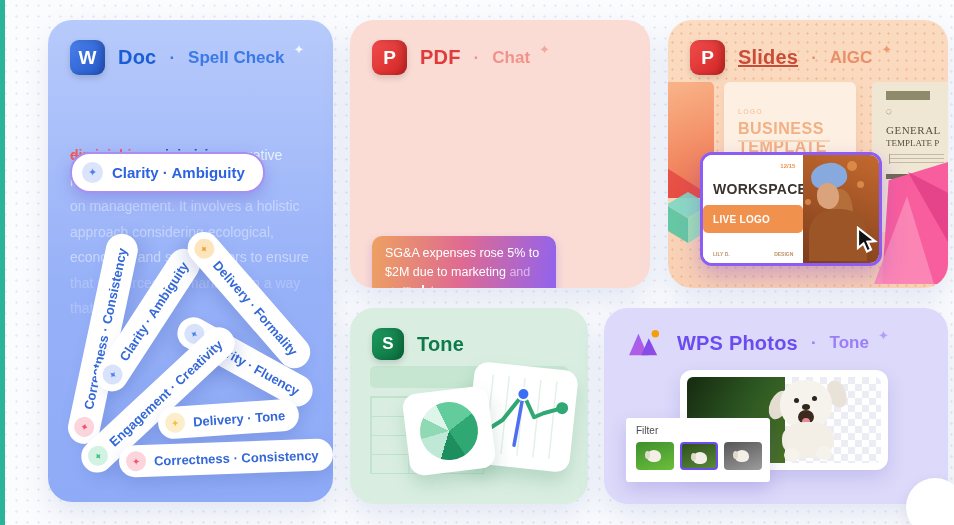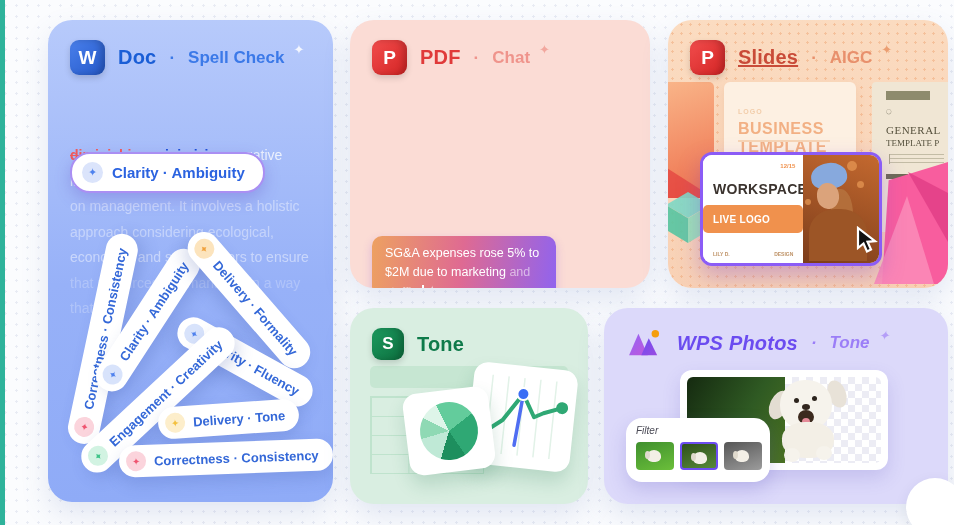--- a/index.html
+++ b/index.html
@@ -109,40 +109,40 @@
     background-size:37.4px 19px;}
   .piecard{position:absolute;left:56px;top:82px;width:86px;height:82px;background:#fff;border-radius:14px;transform:rotate(-7deg);
     box-shadow:0 10px 18px rgba(30,110,70,.18);display:flex;align-items:center;justify-content:center;z-index:2;}
   .pie{width:58px;height:58px;border-radius:50%;
     background:conic-gradient(from -20deg,#63cc9c 0 22%,#2fa874 22% 48%,#1d8f5e 48% 62%,#bfe9d6 62% 78%,#8fd9b4 78% 90%,#def5e9 90% 100%);}
   .linecard{position:absolute;left:120px;top:58px;width:104px;height:102px;background:#fff;border-radius:14px;transform:rotate(6deg);
     box-shadow:0 10px 18px rgba(30,110,70,.18);z-index:1;}
   .linecard svg{position:absolute;left:7px;top:8px;}
 
   
-  #photos{left:604px;top:308px;width:344px;height:196px;background:#dcd9fa;font-style:italic;}
+  #photos{left:604px;top:308px;width:344px;height:196px;background:#dcd9fa;}
   #photos .ttl{color:#6b4cf0;} #photos .sub{color:#9b7ef7;} #photos .spk{color:#b49ef8;}
   .panel{position:absolute;left:76px;top:62px;width:208px;height:100px;background:#fff;border-radius:12px;box-shadow:0 8px 18px rgba(90,80,190,.18);}
   .photo{position:absolute;left:7px;top:7px;width:98px;height:86px;border-radius:6px 0 0 6px;
     background:linear-gradient(120deg,#152a10,#2f5a23 55%,#4a7122);}
   .checker{position:absolute;left:105px;top:7px;width:96px;height:86px;border-radius:0 6px 6px 0;
     background:repeating-conic-gradient(#ececf4 0 25%,#ffffff 0 50%);background-size:14px 14px;}
   .dog{position:absolute;left:88px;top:8px;width:84px;height:86px;z-index:3;}
   .dog .earL{position:absolute;left:2px;top:12px;width:18px;height:30px;background:#e3ddd2;border-radius:50%;transform:rotate(24deg);}
   .dog .earR{position:absolute;right:6px;top:2px;width:18px;height:28px;background:#e8e2d8;border-radius:50%;transform:rotate(-20deg);}
   .dog .head{position:absolute;left:12px;top:2px;width:52px;height:50px;background:#f6f3ec;border-radius:48%;}
   .dog .eL{position:absolute;left:26px;top:20px;width:5px;height:5px;background:#2c241d;border-radius:50%;}
   .dog .eR{position:absolute;left:44px;top:18px;width:5px;height:5px;background:#2c241d;border-radius:50%;}
   .dog .nose{position:absolute;left:34px;top:26px;width:8px;height:6px;background:#31261e;border-radius:50%;}
   .dog .mouth{position:absolute;left:30px;top:32px;width:16px;height:14px;background:#3c2a1e;border-radius:50%;}
   .dog .tongue{position:absolute;left:34px;top:40px;width:8px;height:8px;background:#e48a98;border-radius:50%;}
   .dog .chest{position:absolute;left:14px;top:44px;width:52px;height:36px;background:#f3efe6;border-radius:45%;}
   .dog .pawL{position:absolute;left:16px;top:70px;width:16px;height:14px;background:#f6f3ec;border-radius:50%;}
   .dog .pawR{position:absolute;left:48px;top:68px;width:16px;height:14px;background:#f6f3ec;border-radius:50%;}
-  .fpanel{position:absolute;left:22px;top:110px;width:144px;height:64px;background:#fff;border-radius:16px;box-shadow:0 8px 18px rgba(90,80,190,.22);z-index:5;}
+  .fpanel{position:absolute;left:22px;top:110px;width:144px;height:64px;background:#fff;border-radius:3px;box-shadow:0 8px 18px rgba(90,80,190,.22);z-index:5;}
   .fpanel .flbl{position:absolute;left:10px;top:7px;font-size:10px;color:#4a4a55;}
   .thumbs{position:absolute;left:10px;top:24px;display:flex;gap:6px;}
   .thumb{width:38px;height:28px;border-radius:4px;position:relative;overflow:hidden;}
   .t1{background:linear-gradient(160deg,#3f8f2e,#6bbf3a);}
   .t2{background:linear-gradient(160deg,#2f501c,#578939);border:2px solid #6d4df2;width:34px;height:24px;}
   .t3{background:linear-gradient(160deg,#565656,#9c9c9c);}
   .minidog{position:absolute;left:11px;top:8px;width:14px;height:12px;background:#f3efe6;border-radius:50% 50% 40% 40%;}
   .minidog::before{content:"";position:absolute;left:-2px;top:1px;width:5px;height:8px;background:#e0dacd;border-radius:50%;}
   .bigcircle{position:absolute;left:906px;top:478px;width:58px;height:58px;border-radius:50%;background:#fff;box-shadow:0 4px 14px rgba(40,50,90,.08);z-index:8;}
 </style>

